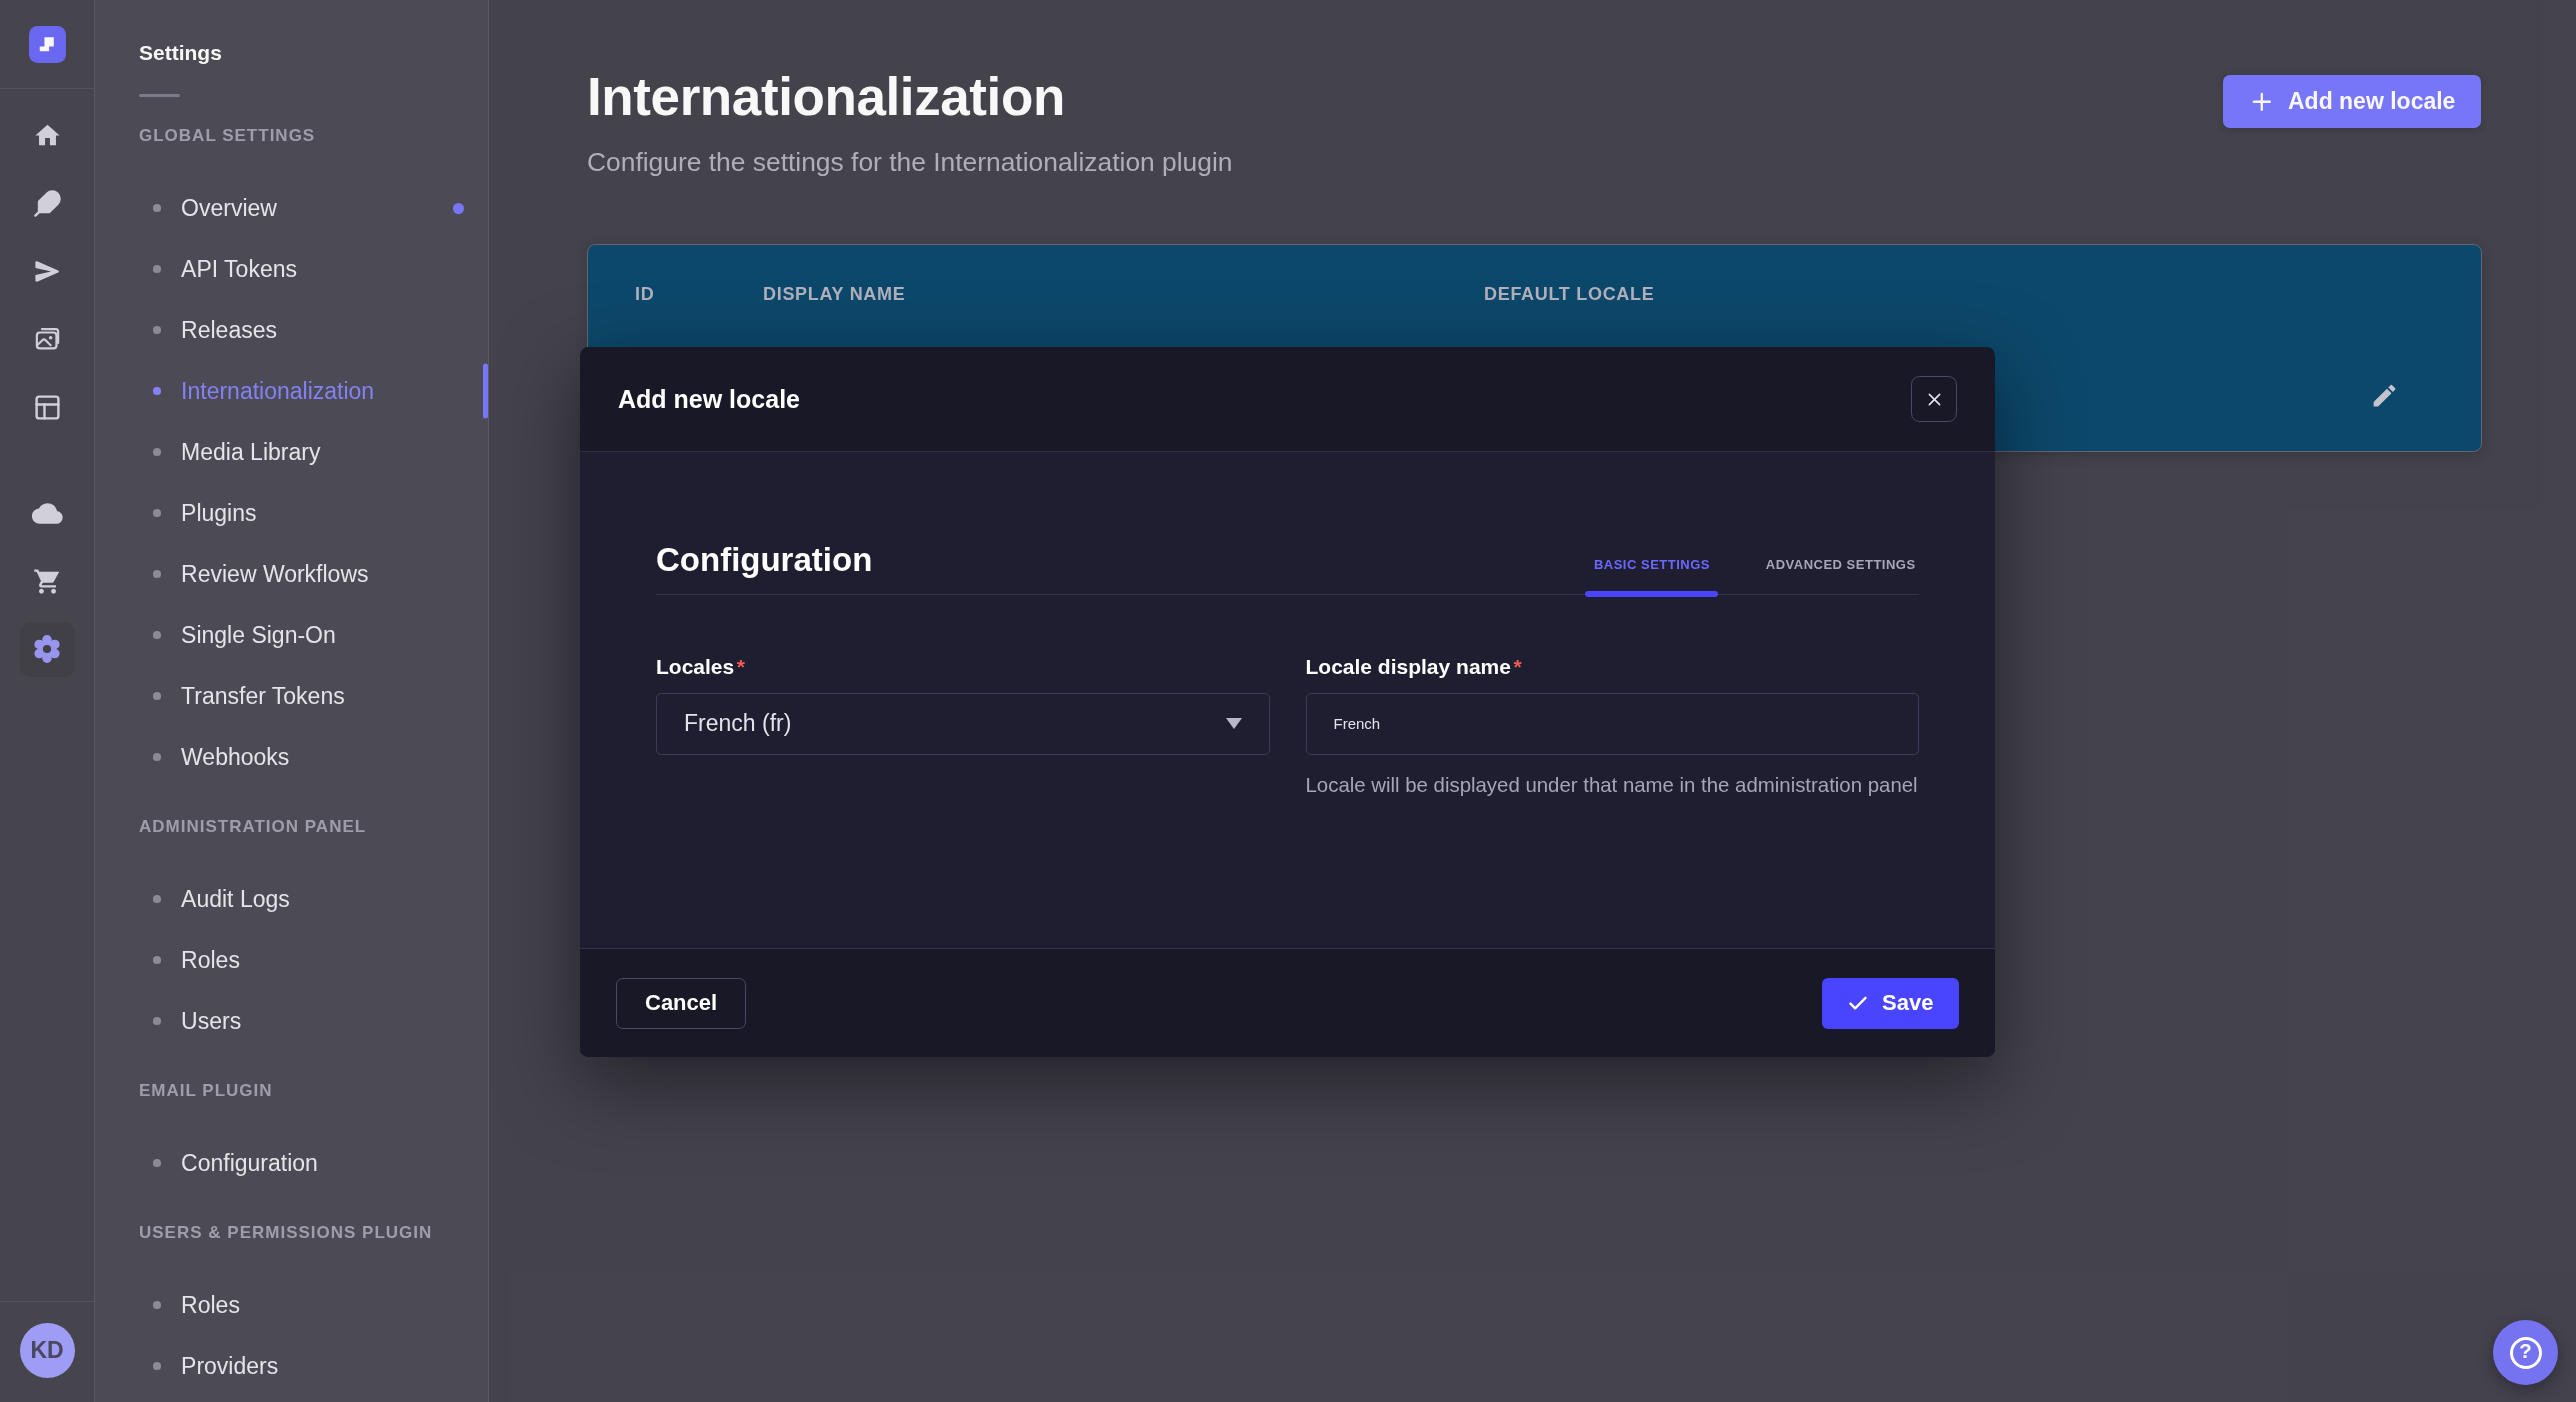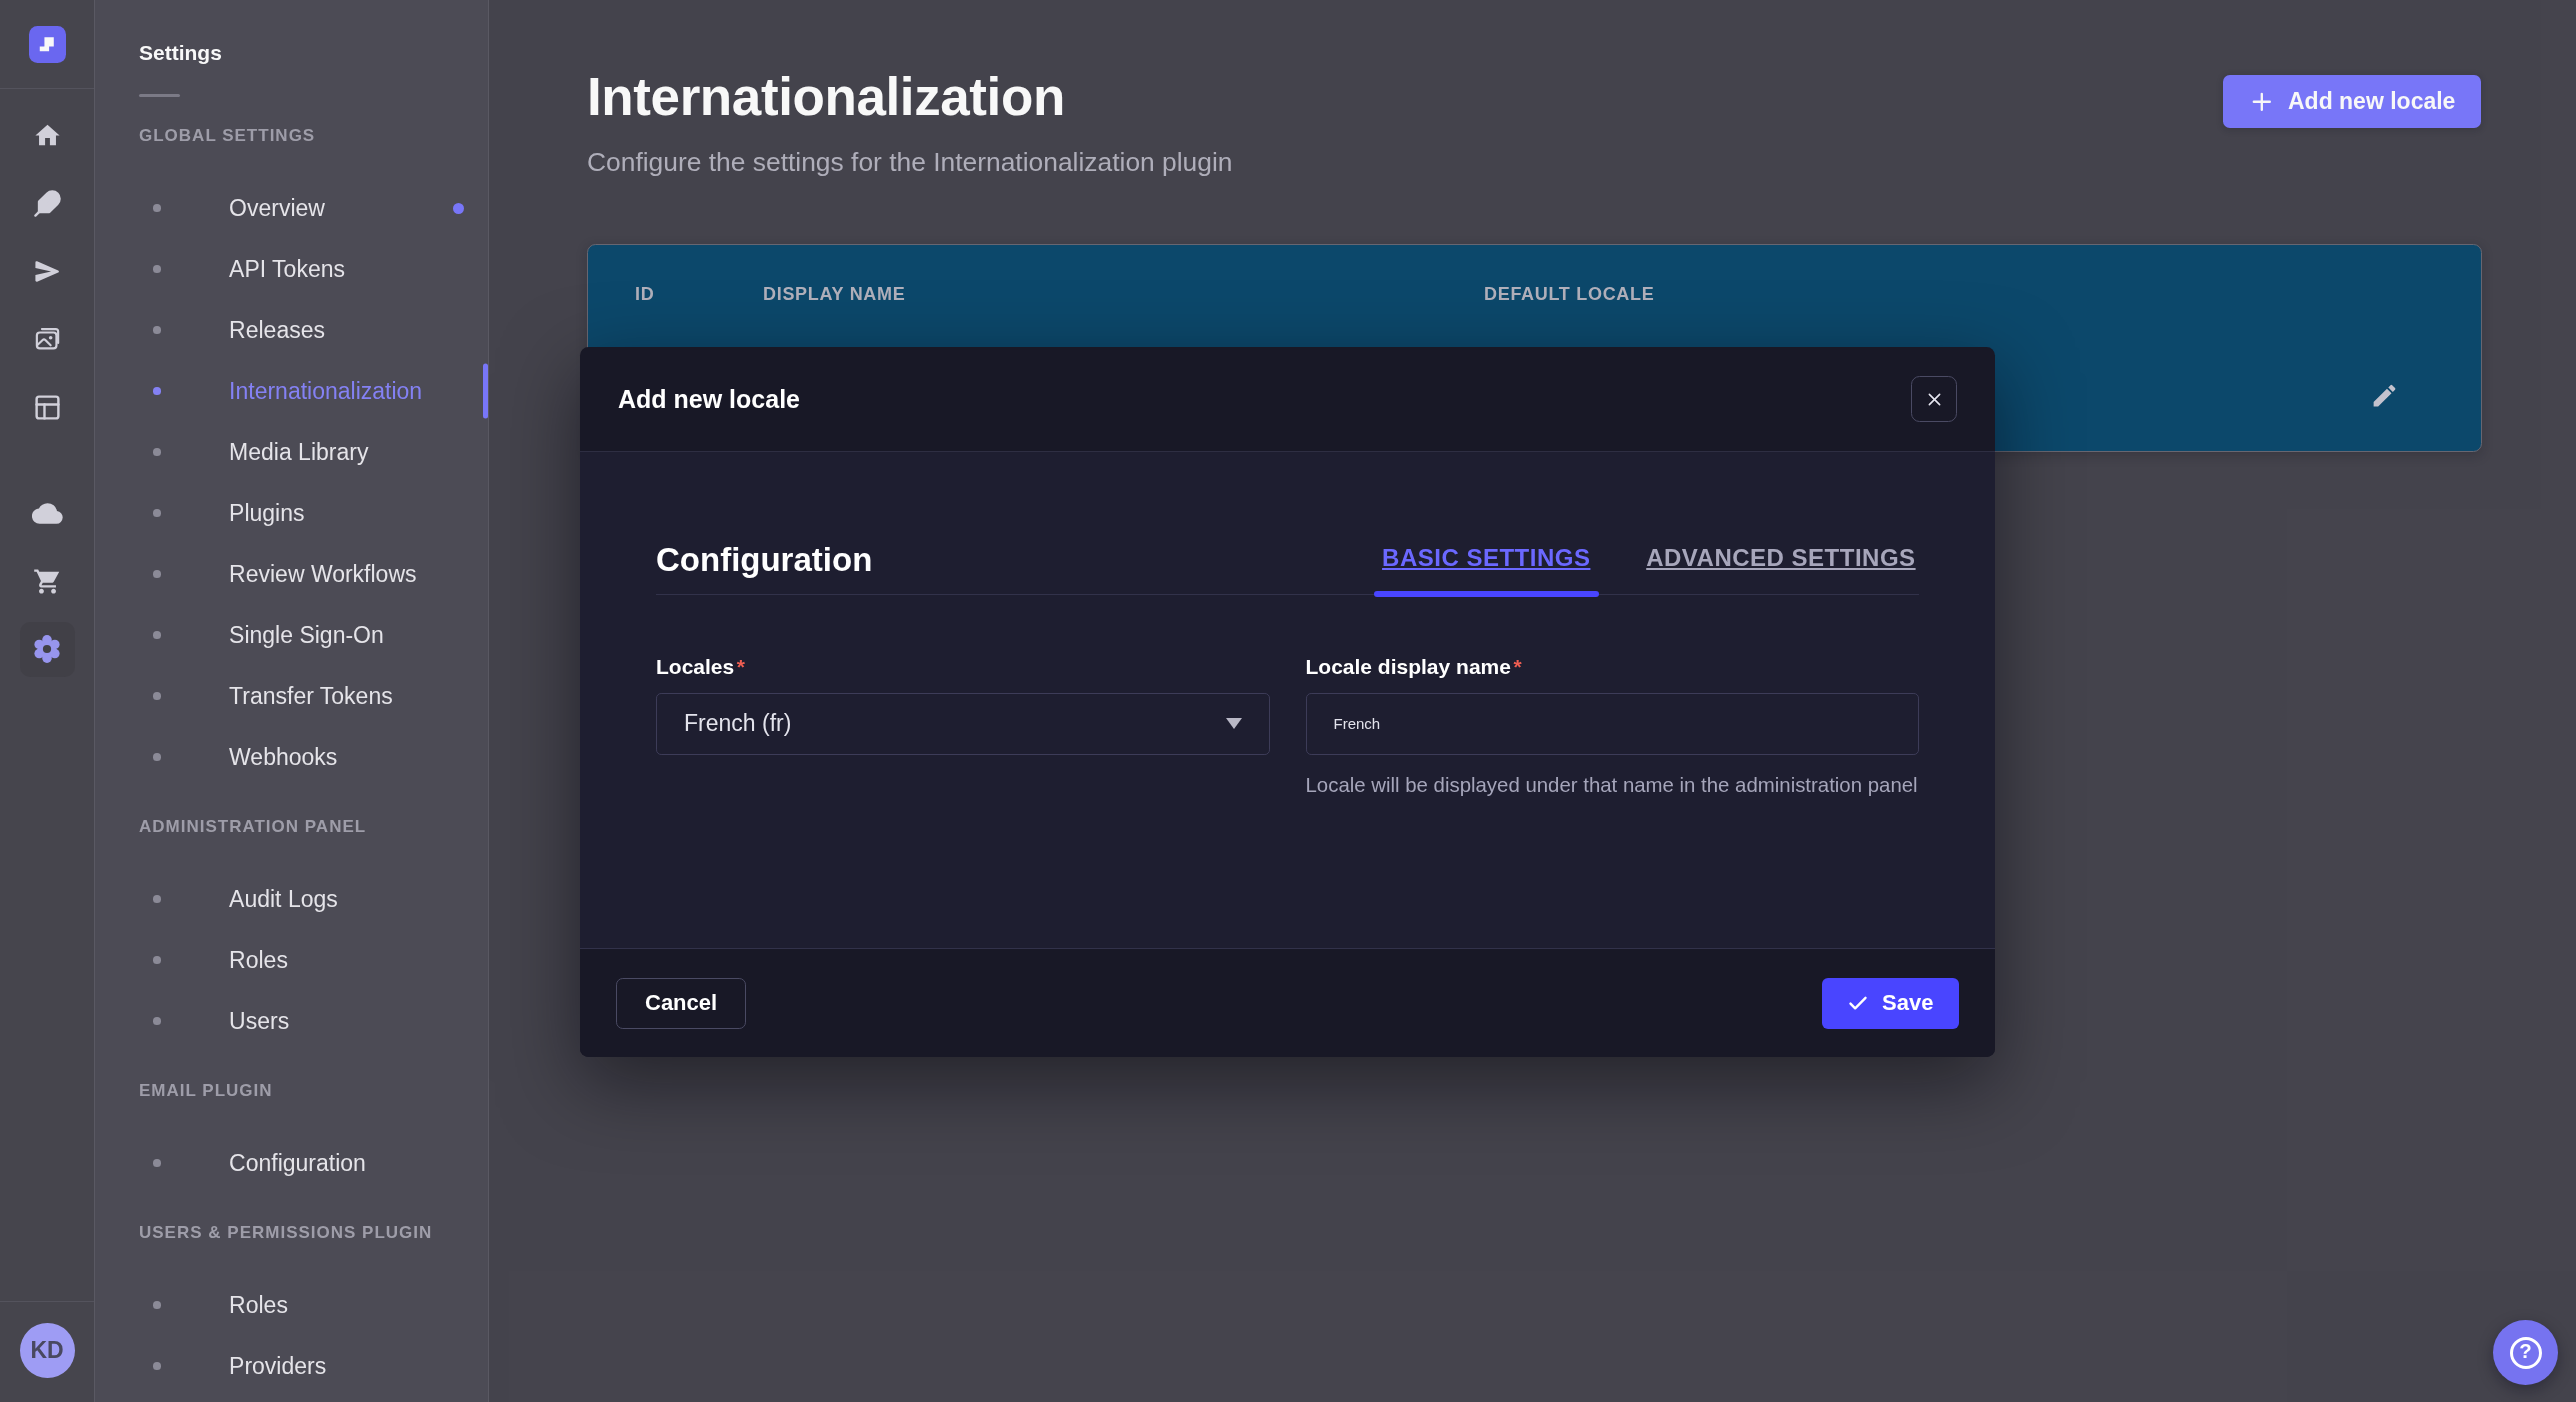--- a/index.html
+++ b/index.html
@@ -28,21 +28,21 @@
   
   .sidebar { position:absolute; left:95px; top:0; bottom:0; width:394px; background:#4e4d57;
              border-right:1.7px solid #5c5b66; overflow:hidden; }
   .sb-title { margin:41px 0 0 44px; font-size:21px; font-weight:700; color:#ffffff; }
   .sb-rule { width:41px; height:2.6px; background:#7e7d8a; border-radius:1.7px; margin:29px 0 0 44px; }
   .sb-section { margin-top:29px; }
   .sb-section-label { margin-left:44px; font-size:17px; font-weight:700; letter-spacing:1px;
                       color:#a3a2ae; }
   .sb-items { margin-top:32px; }
   .sb-item { height:61px; display:flex; align-items:center; padding-left:58px; padding-right:24px;
-             font-size:23px; color:#ecebf0; position:relative; cursor:pointer;gap:48px; }
+             font-size:23px; color:#ecebf0; position:relative; cursor:pointer; }
   .bullet { width:7.7px; height:7.7px; border-radius:50%; background:#8f8e9b; margin-right:20.4px; flex:none; }
   .notif-dot { width:11px; height:11px; border-radius:50%; background:#7b79ff; margin-left:auto; }
   .sb-item.active { color:#8885fb; }
   .sb-item.active .bullet { background:#8885fb; }
   .active-indicator { position:absolute; right:0; top:50%; transform:translateY(-50%);
                       width:5.1px; height:55px; border-radius:3.4px; background:#7b79ff; }
 
   
   .main { position:absolute; left:492px; right:0; top:0; bottom:0; }
   .page-title { position:absolute; left:95px; top:66px; font-size:53px; font-weight:700;
@@ -69,22 +69,22 @@
   .modal-header { height:105px; flex:none; display:flex; align-items:center;
                   justify-content:space-between; padding:0 38px; border-bottom:1.7px solid #2e2e42; }
   .modal-title { font-size:25px; font-weight:600; color:#fff; }
   .modal-close { width:46px; height:46px; border-radius:8.5px; border:1.7px solid #4a4a63; background:none;
                  display:flex; align-items:center; justify-content:center; cursor:pointer; }
   .modal-body { flex:1; background:#1e1e30; padding:89px 76px 0; }
   .config-row { display:flex; justify-content:space-between; align-items:flex-end;
                 border-bottom:1.7px solid #32324a; }
   .config-title { font-size:33px; font-weight:600; color:#fff; padding-bottom:15.3px; }
   .tabs { display:flex; gap:49px; }
-  .tab { font-size:24px; font-weight:700; letter-spacing:0.5px; color:#a7a6bb; padding:0 3.4px 22px;
-         position:relative; background:none; border:none; cursor:pointer;text-decoration:underline; }
+  .tab { font-size:13px; font-weight:700; letter-spacing:0.5px; color:#a7a6bb; padding:0 3.4px 22px;
+         position:relative; background:none; border:none; cursor:pointer; }
   .tab.active { color:#6b68ff; }
   .tab.active::after { content:""; position:absolute; left:-5.1px; right:-5.1px; bottom:-2.6px; height:6px;
                        background:#4945ff; border-radius:3.4px; }
   .form-row { display:grid; grid-template-columns:1fr 1fr; column-gap:36px; margin-top:60px; }
   .field-label { font-size:21px; font-weight:600; color:#fff; margin-bottom:13.6px; }
   .req { color:#ee5e52; margin-left:2.6px; }
   .field-box { height:62px; border:1.7px solid #3d3c58; border-radius:5.1px; background:#1e1e30;
                display:flex; align-items:center; padding:0 27px; font-size:23px; color:#e3e3ec;
                cursor:pointer; }
   .caret { margin-left:auto; width:0; height:0; border-left:8.5px solid transparent;

